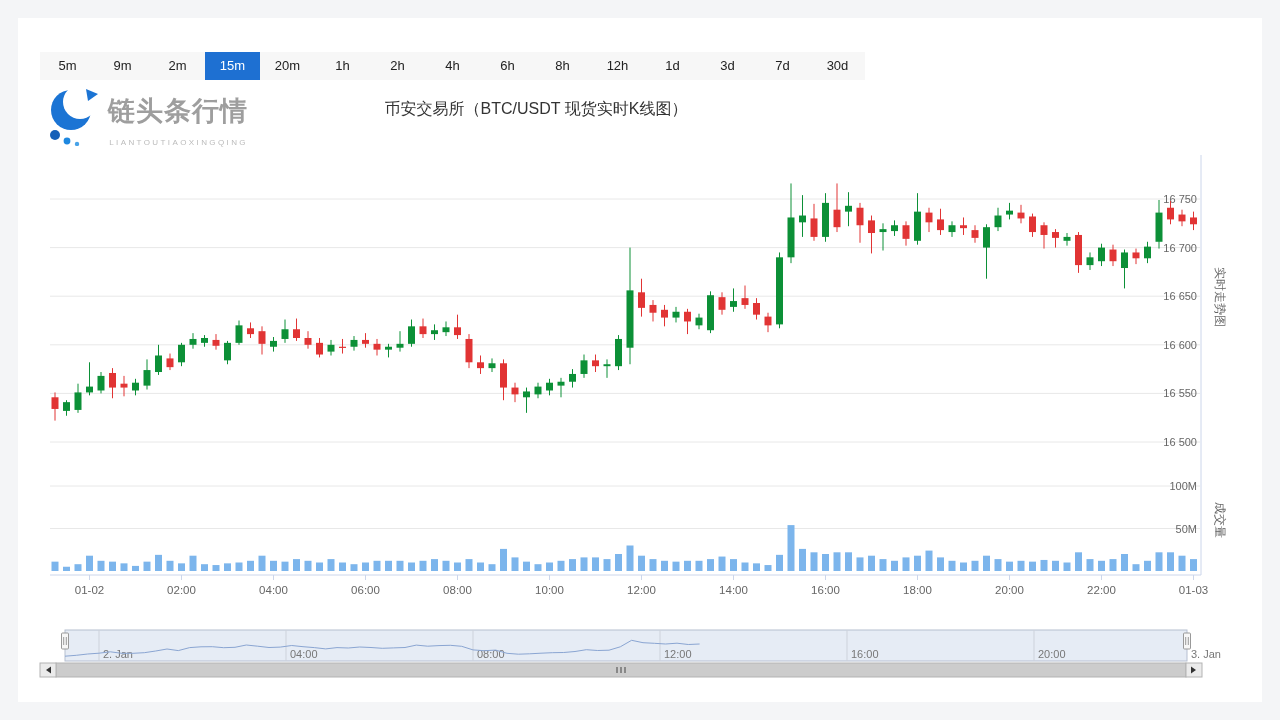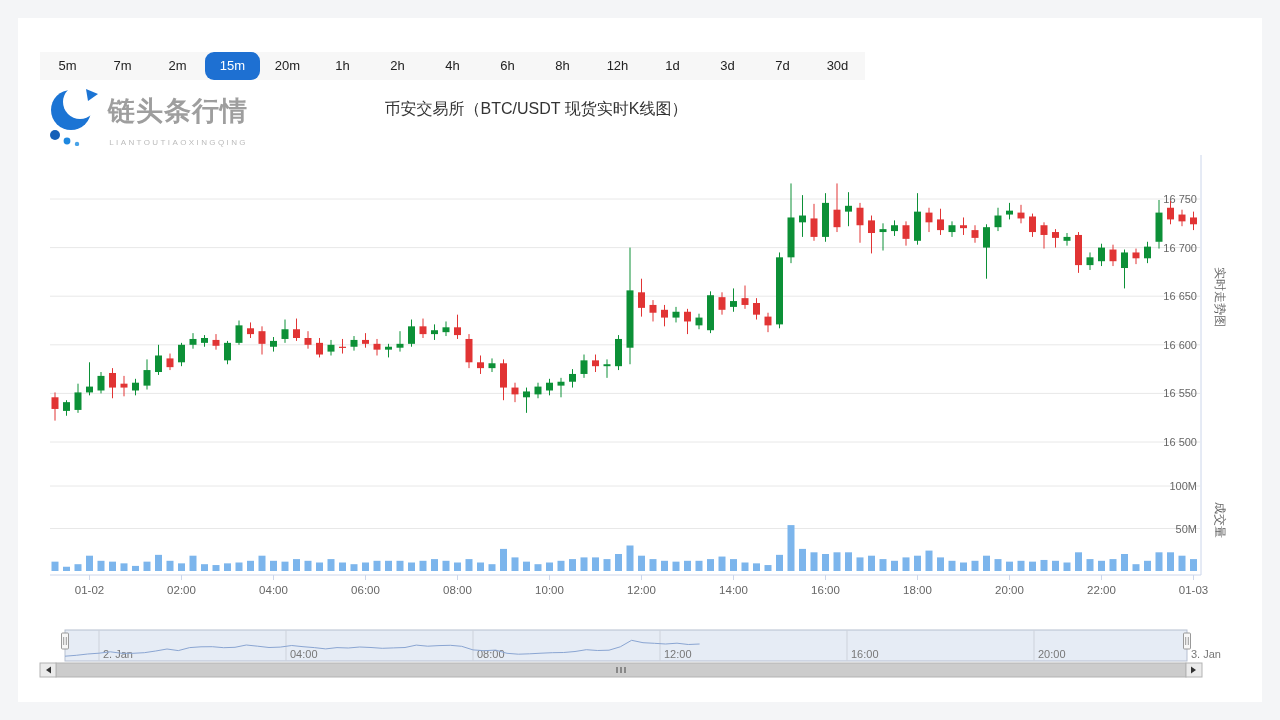--- a/index.html
+++ b/index.html
@@ -1,36 +1,36 @@
 <!DOCTYPE html>
 <html><head>
 <meta charset="utf-8">
 <style>
   html,body{margin:0;padding:0;}
   body{width:1280px;height:720px;background:#f4f5f7;font-family:"Liberation Sans",sans-serif;overflow:hidden;position:relative;}
   .card{position:absolute;left:18px;top:18px;width:1244px;height:684px;background:#ffffff;}
   .rangebar{position:absolute;left:40px;top:52px;width:825px;height:28px;background:#f7f7f7;display:flex;z-index:3;}
   .rbtn{flex:1;text-align:center;line-height:28px;font-size:13px;color:#222;cursor:pointer;}
-  .rbtn.sel{color:#fff;border-radius:9px;}
+  .rbtn.sel{color:#fff;border-radius:0;}
   .logo{position:absolute;left:46px;top:88px;display:flex;align-items:flex-start;z-index:3;}
   .logo-txt{margin-left:6px;margin-top:8px;}
   .logo-main{font-size:27px;font-weight:bold;color:#9e9e9e;letter-spacing:1px;line-height:30px;text-align:right;}
   .logo-sub{font-size:8px;color:#bbbbbb;letter-spacing:2.4px;text-align:right;margin-top:12px;}
   .chart-title{position:absolute;left:0;top:99px;width:1072px;text-align:center;font-size:16px;color:#333;z-index:2;}
   svg text{font-family:"Liberation Sans",sans-serif;}
   #ksvg{position:absolute;left:0;top:0;z-index:1;}
 </style>
 </head>
 <body>
 
 <div class="card"></div>
 
 <div class="rangebar" id="rangebar">
     <div class="rbtn">5m</div>
-    <div class="rbtn">7m</div>
+    <div class="rbtn">9m</div>
     <div class="rbtn">2m</div>
     <div class="rbtn sel" style="background: rgb(30, 112, 210);">15m</div>
     <div class="rbtn">20m</div>
     <div class="rbtn">1h</div>
     <div class="rbtn">2h</div>
     <div class="rbtn">4h</div>
     <div class="rbtn">6h</div>
     <div class="rbtn">8h</div>
     <div class="rbtn">12h</div>
     <div class="rbtn">1d</div>

